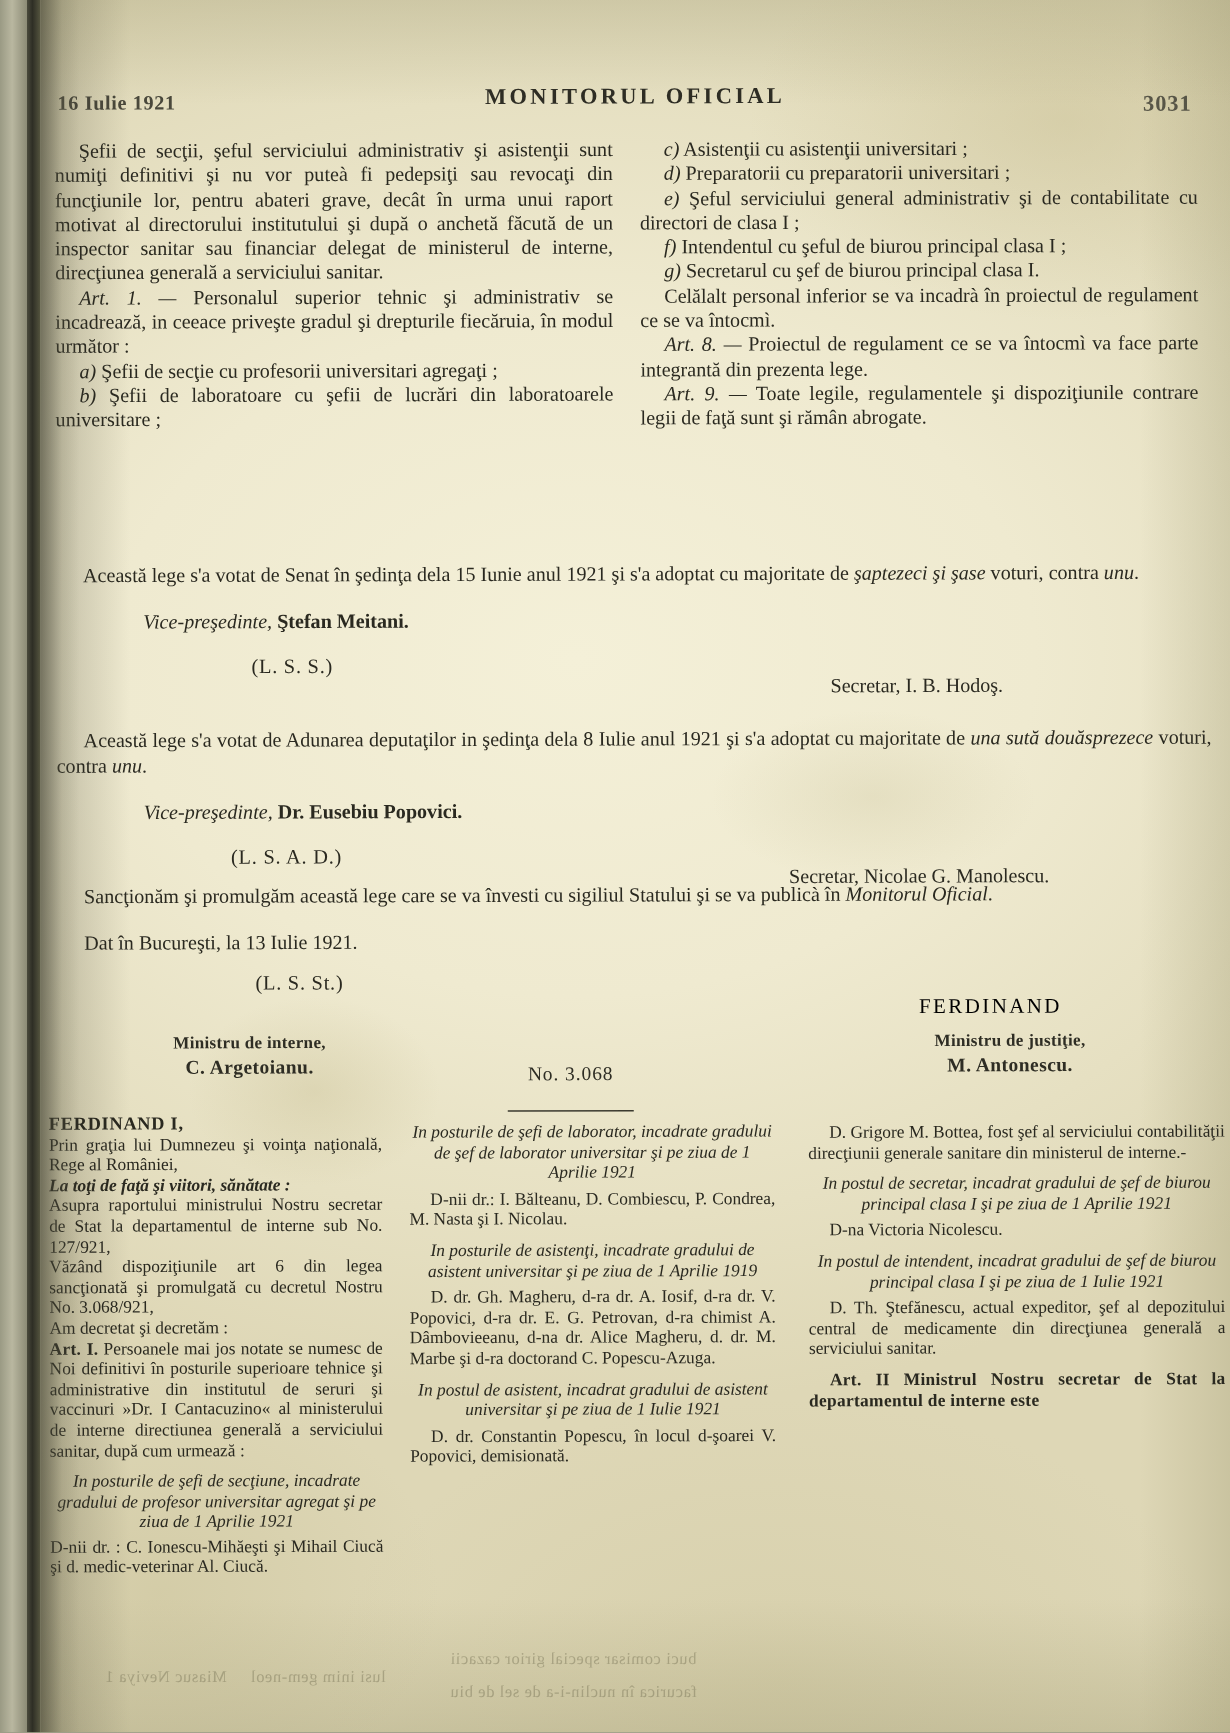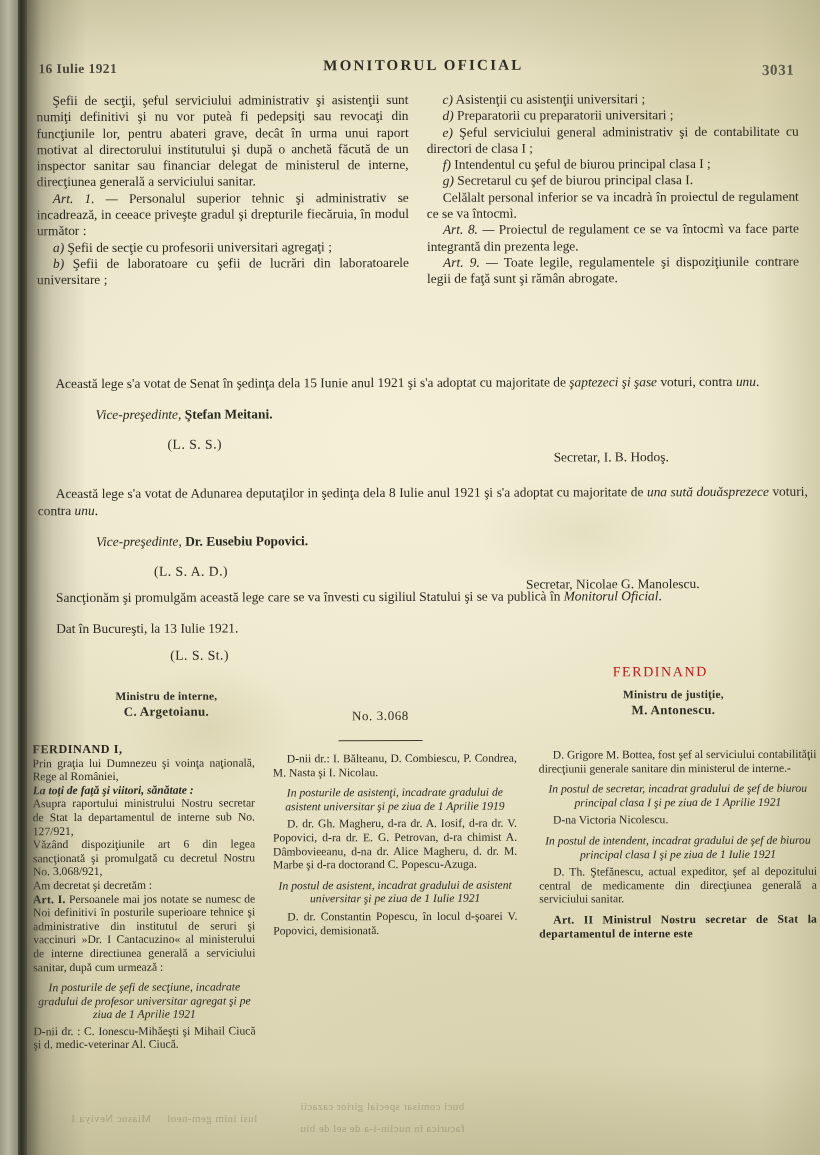--- a/index.html
+++ b/index.html
@@ -212,21 +212,21 @@
   .min-left  { left: 38px;  width: 180px; }
   .min-right { left: 530px; width: 210px; }
 
   .ferdinand-top {
     position: absolute;
     left: 560px; top: 665px;
     width: 200px;
     text-align: center;
     font-size: 14px;
     letter-spacing: 1.6px;
-    color: #b91c1c;
+    color: #000000;
   }
 
   .decree-no {
     position: absolute;
     left: 290px; top: 708px;
     width: 180px;
     text-align: center;
     font-size: 13px;
     letter-spacing: .6px;
     color: #2e2d24;
@@ -439,20 +439,21 @@
         <p class="just">Asupra raportului ministrului Nostru secretar de Stat la departamentul de interne sub No. 127/921,</p>
         <p class="just">Văzând dispoziţiunile art 6 din legea sancţionată şi promulgată cu decretul Nostru No. 3.068/921,</p>
         <p class="just">Am decretat şi decretăm :</p>
         <p class="just"><span class="lead">Art. I.</span> <span>Persoanele mai jos notate se numesc de Noi definitivi în posturile superioare tehnice şi administrative din institutul de seruri şi vaccinuri »Dr. I Cantacuzino« al ministerului de interne directiunea generală a serviciului sanitar, după cum urmează :</span></p>
         <div class="gap"></div>
         <p class="it ctr">In posturile de şefi de secţiune, incadrate gradului de profesor universitar agregat şi pe ziua de 1 Aprilie 1921</p>
         <p class="just" style="margin-top:3px;">D-nii dr. : C. Ionescu-Mihăeşti şi Mihail Ciucă şi d. medic-veterinar Al. Ciucă.</p>
       </div>
 
       <div class="c3 col-b">
+        <p class="it ctr">In posturile de şefi de laborator, incadrate gradului de şef de laborator universitar şi pe ziua de 1 Aprilie 1921</p>
         <p class="just ind" style="margin-top:4px;">D-nii dr.: I. Bălteanu, D. Combiescu, P. Condrea, M. Nasta şi I. Nicolau.</p>
         <div class="gap"></div>
         <p class="it ctr">In posturile de asistenţi, incadrate gradului de asistent universitar şi pe ziua de 1 Aprilie 1919</p>
         <p class="just ind" style="margin-top:4px;">D. dr. Gh. Magheru, d-ra dr. A. Iosif, d-ra dr. V. Popovici, d-ra dr. E. G. Petrovan, d-ra chimist A. Dâmbovieeanu, d-na dr. Alice Magheru, d. dr. M. Marbe şi d-ra doctorand C. Popescu-Azuga.</p>
         <div class="gap"></div>
         <p class="it ctr">In postul de asistent, incadrat gradului de asistent universitar şi pe ziua de 1 Iulie 1921</p>
         <p class="just ind" style="margin-top:4px;">D. dr. Constantin Popescu, în locul d-şoarei V. Popovici, demisionată.</p>
       </div>
 
       <div class="c3 col-c">

